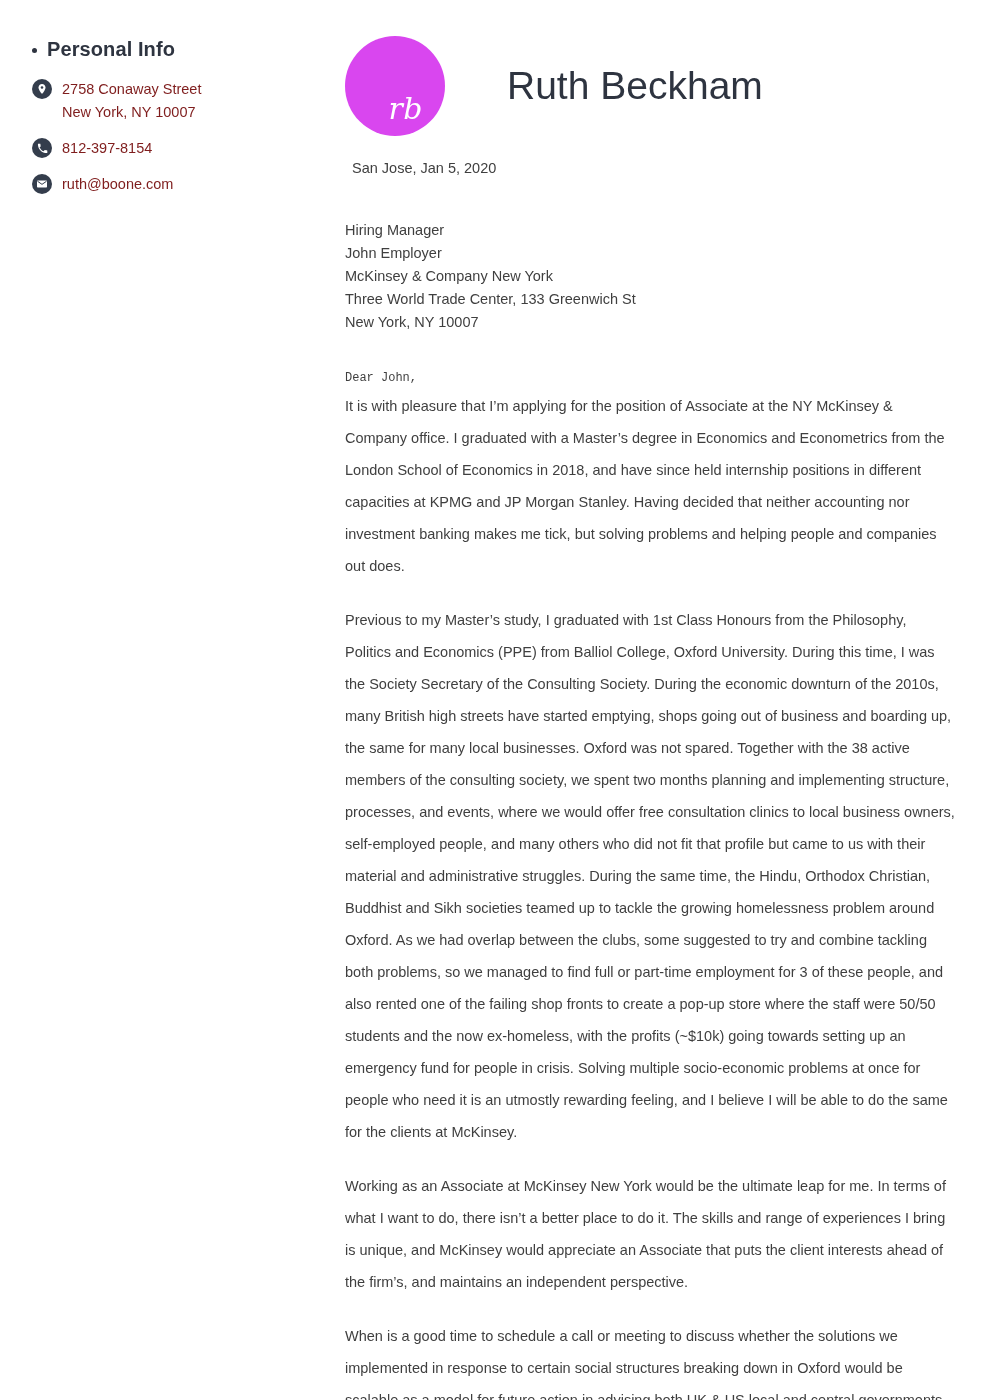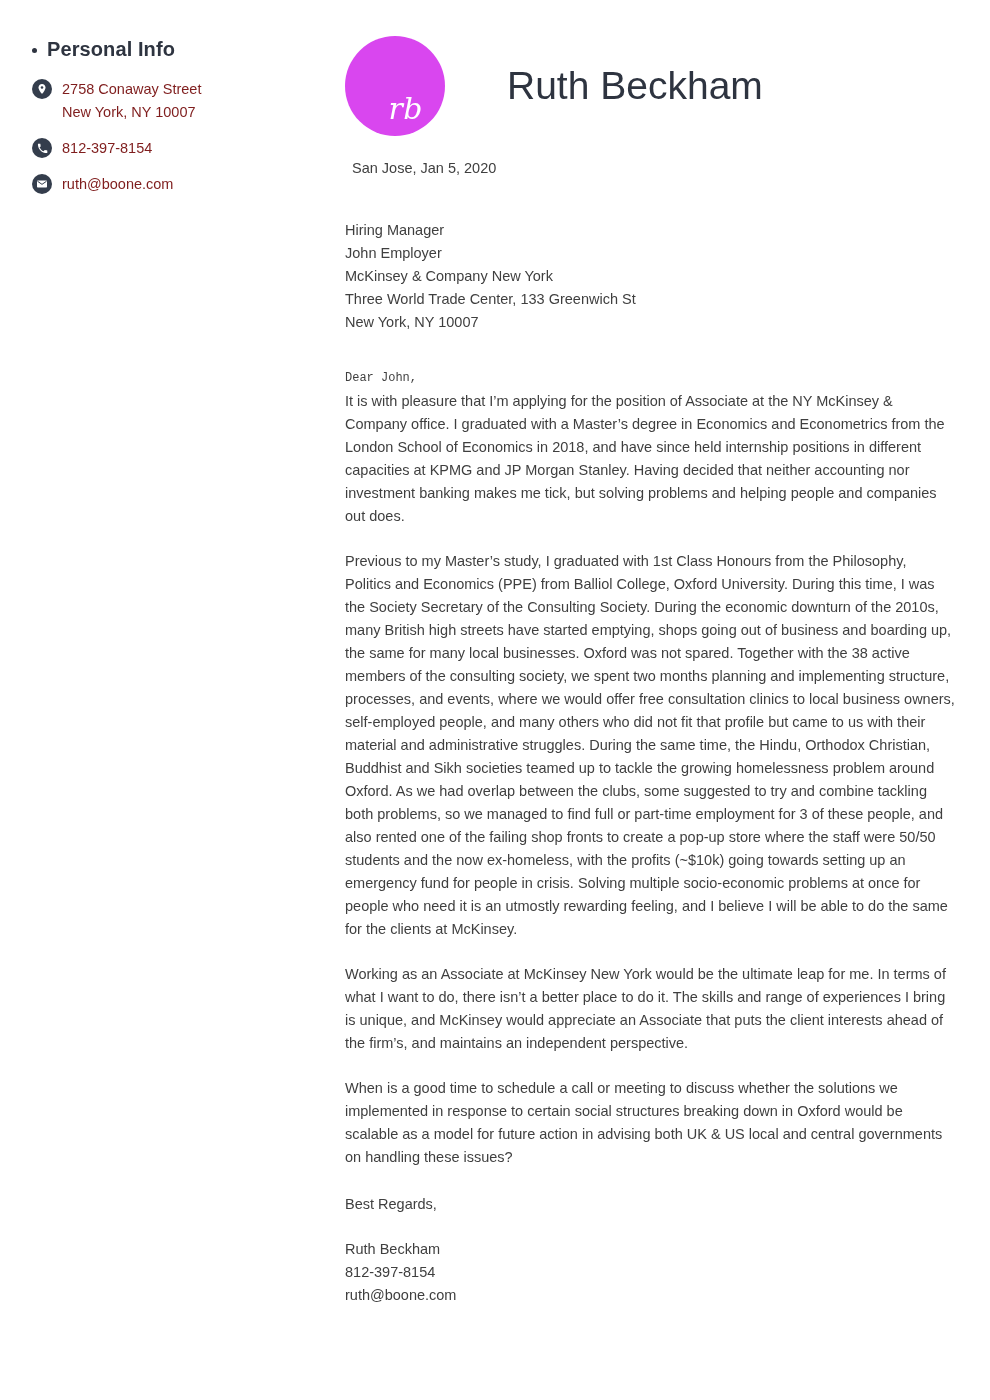--- a/index.html
+++ b/index.html
@@ -138,21 +138,21 @@
     margin-top: 33px;
   }
   .salutation {
     font-size: 12px;
     line-height: 23px;
     color: #3f3f3f;
     font-family: Liberation Mono, monospace;
   }
   .para {
     font-size: 14.5px;
-    line-height: 23px;
+    line-height: 32px;
     color: #3f3f3f;
     margin: 0;
   }
   .para.spaced { margin-top: 22px; }
 
   .signoff {
     margin-top: 24px;
     font-size: 14.5px;
     line-height: 23px;
     color: #3f3f3f;

